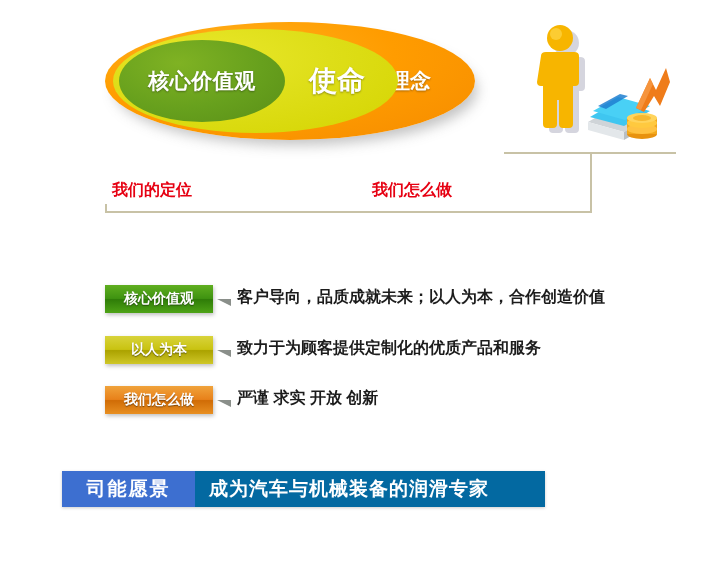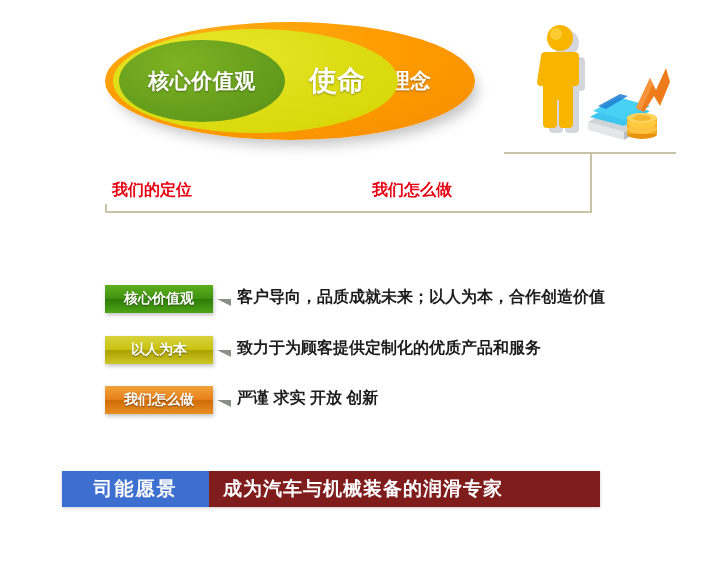--- a/index.html
+++ b/index.html
@@ -100,26 +100,26 @@
     font-family:Liberation Sans, sans-serif;
   }
 
   
   #vision{
     position:absolute; left:62px; top:471px; height:36px;
     display:flex; align-items:stretch;
     box-shadow:0 1px 3px rgba(0,0,0,.2);
   }
   #vision-key{
-    width:147px; background:#3d6fd0;
+    width:133px; background:#3d6fd0;
     display:flex; align-items:center; justify-content:center;
     color:#ffffff; font-size:19px; font-weight:bold; letter-spacing:2px;
   }
   #vision-val{
-    width:391px; background:#7f1d1d;
+    width:350px; background:#0369a1;
     display:flex; align-items:center; padding-left:14px;
     color:#ffffff; font-size:19px; font-weight:bold; letter-spacing:1px;
     box-sizing:border-box;
   }
 </style>
 </head>
 <body>
 
 <div id="venn-block">
   <div class="ellipse" id="ellipse-outer">

